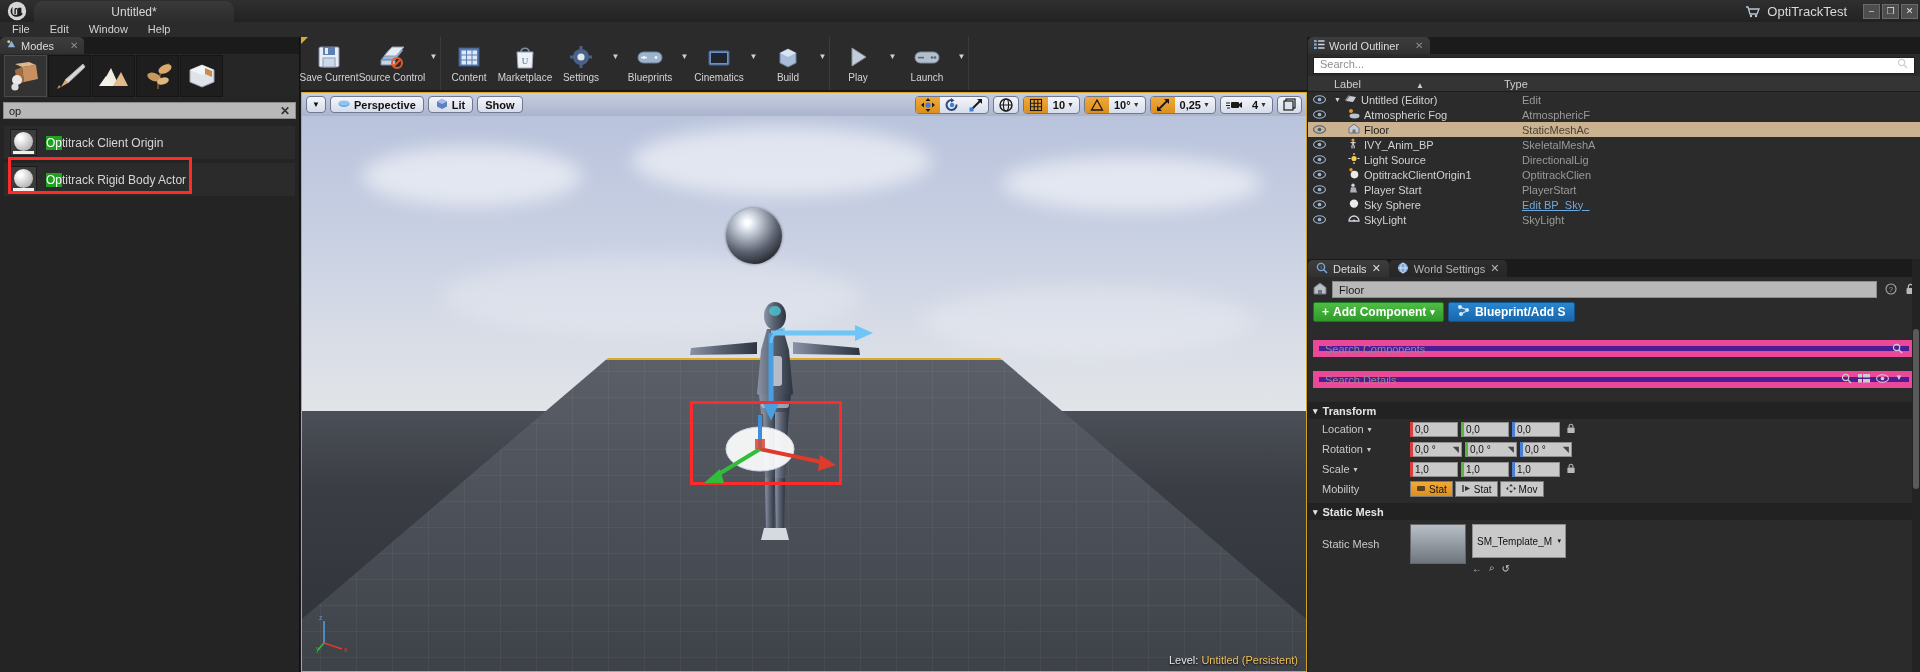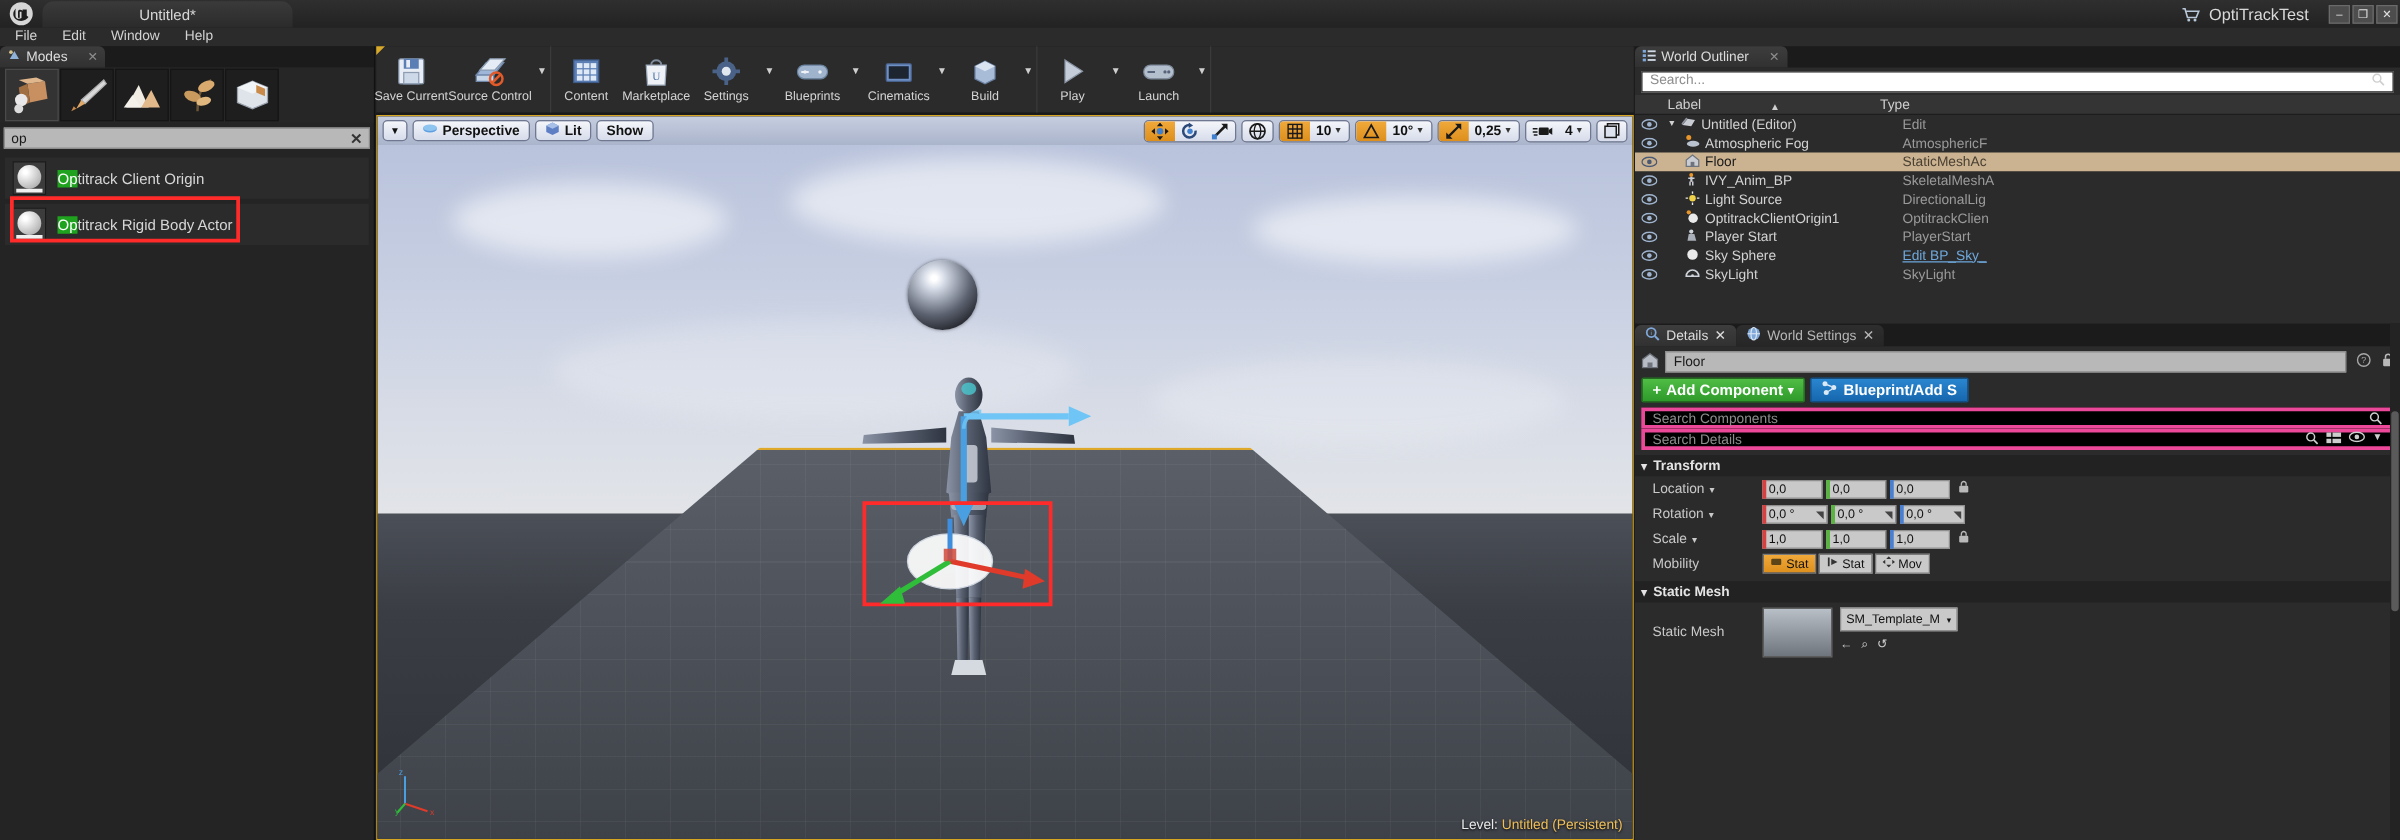--- a/index.html
+++ b/index.html
@@ -231,21 +231,21 @@
     height:20px; background: linear-gradient(#4fbd45,#2e9a2a); border:1px solid #20761e;
     border-radius:2px; display:flex; align-items:center; gap:4px; padding:0 8px;
     font-size:12px; font-weight:bold; color:#fff;
   }
   .btn-bp {
     height:20px; background: linear-gradient(#2a86d0,#1667ad); border:1px solid #11548e;
     border-radius:2px; display:flex; align-items:center; gap:5px; padding:0 8px;
     font-size:12px; font-weight:bold; color:#fff;
   }
   .d-search {
-    margin: 0 5px; height:17px; background:#000000; border:3px solid #ec4899;
+    margin: 14px 5px; height:17px; background:#4c1d95; border:6px solid #ec4899;
     display:flex; align-items:center; padding:0 6px; font-size:11px; color:#8d8d8d;
   }
   .d-search .ico { margin-left:auto; color:#cdcdcd; display:flex; gap:6px; }
   .d-section {
     height:17px; display:flex; align-items:center; gap:5px; padding-left:5px;
     background:#222; font-size:11px; font-weight:bold; color:#e4e4e4; margin-top:4px;
   }
   .d-row { height:20px; display:flex; align-items:center; padding-left:14px; }
   .d-lab { width:88px; font-size:11px; color:#c9c9c9; display:flex; align-items:center; gap:4px; }
   .d-fields { display:flex; gap:3px; align-items:center; }
@@ -265,21 +265,21 @@
   .mob {
     height:16px; border:1px solid #7a7a7a; display:flex; align-items:center; gap:3px;
     padding:0 5px; font-size:10px; color:#111; background:#c9c9c9;
   }
   .mob.on { background: linear-gradient(#f0a93a,#dd8f1c); }
   .mesh-thumb {
     width:56px; height:40px; background:#9aa0a8; border:1px solid #666;
     background: linear-gradient(#b9bfc6,#6f757d);
   }
   .mesh-field {
-    height:19px; width:94px; background:#c9c9c9; border:1px solid #8f8f8f;
+    height:34px; width:94px; background:#c9c9c9; border:1px solid #8f8f8f;
     display:flex; align-items:center; padding:0 4px; font-size:10px; color:#111;
   }
   .mesh-tools { display:flex; gap:7px; align-items:center; margin-top:4px; color:#cdcdcd; font-size:10px; }
   .scrollbar {
     position:absolute; right:0; top:0; width:8px; bottom:0; background:#232323;
   }
   .scroll-thumb { position:absolute; top:70px; left:1px; width:6px; height:160px; background:#5a5a5a; border-radius:3px; }
   .vsplit { position:absolute; top:0; left:0; width:2px; height:100%; background:#151515; }
 </style>
 </head>

